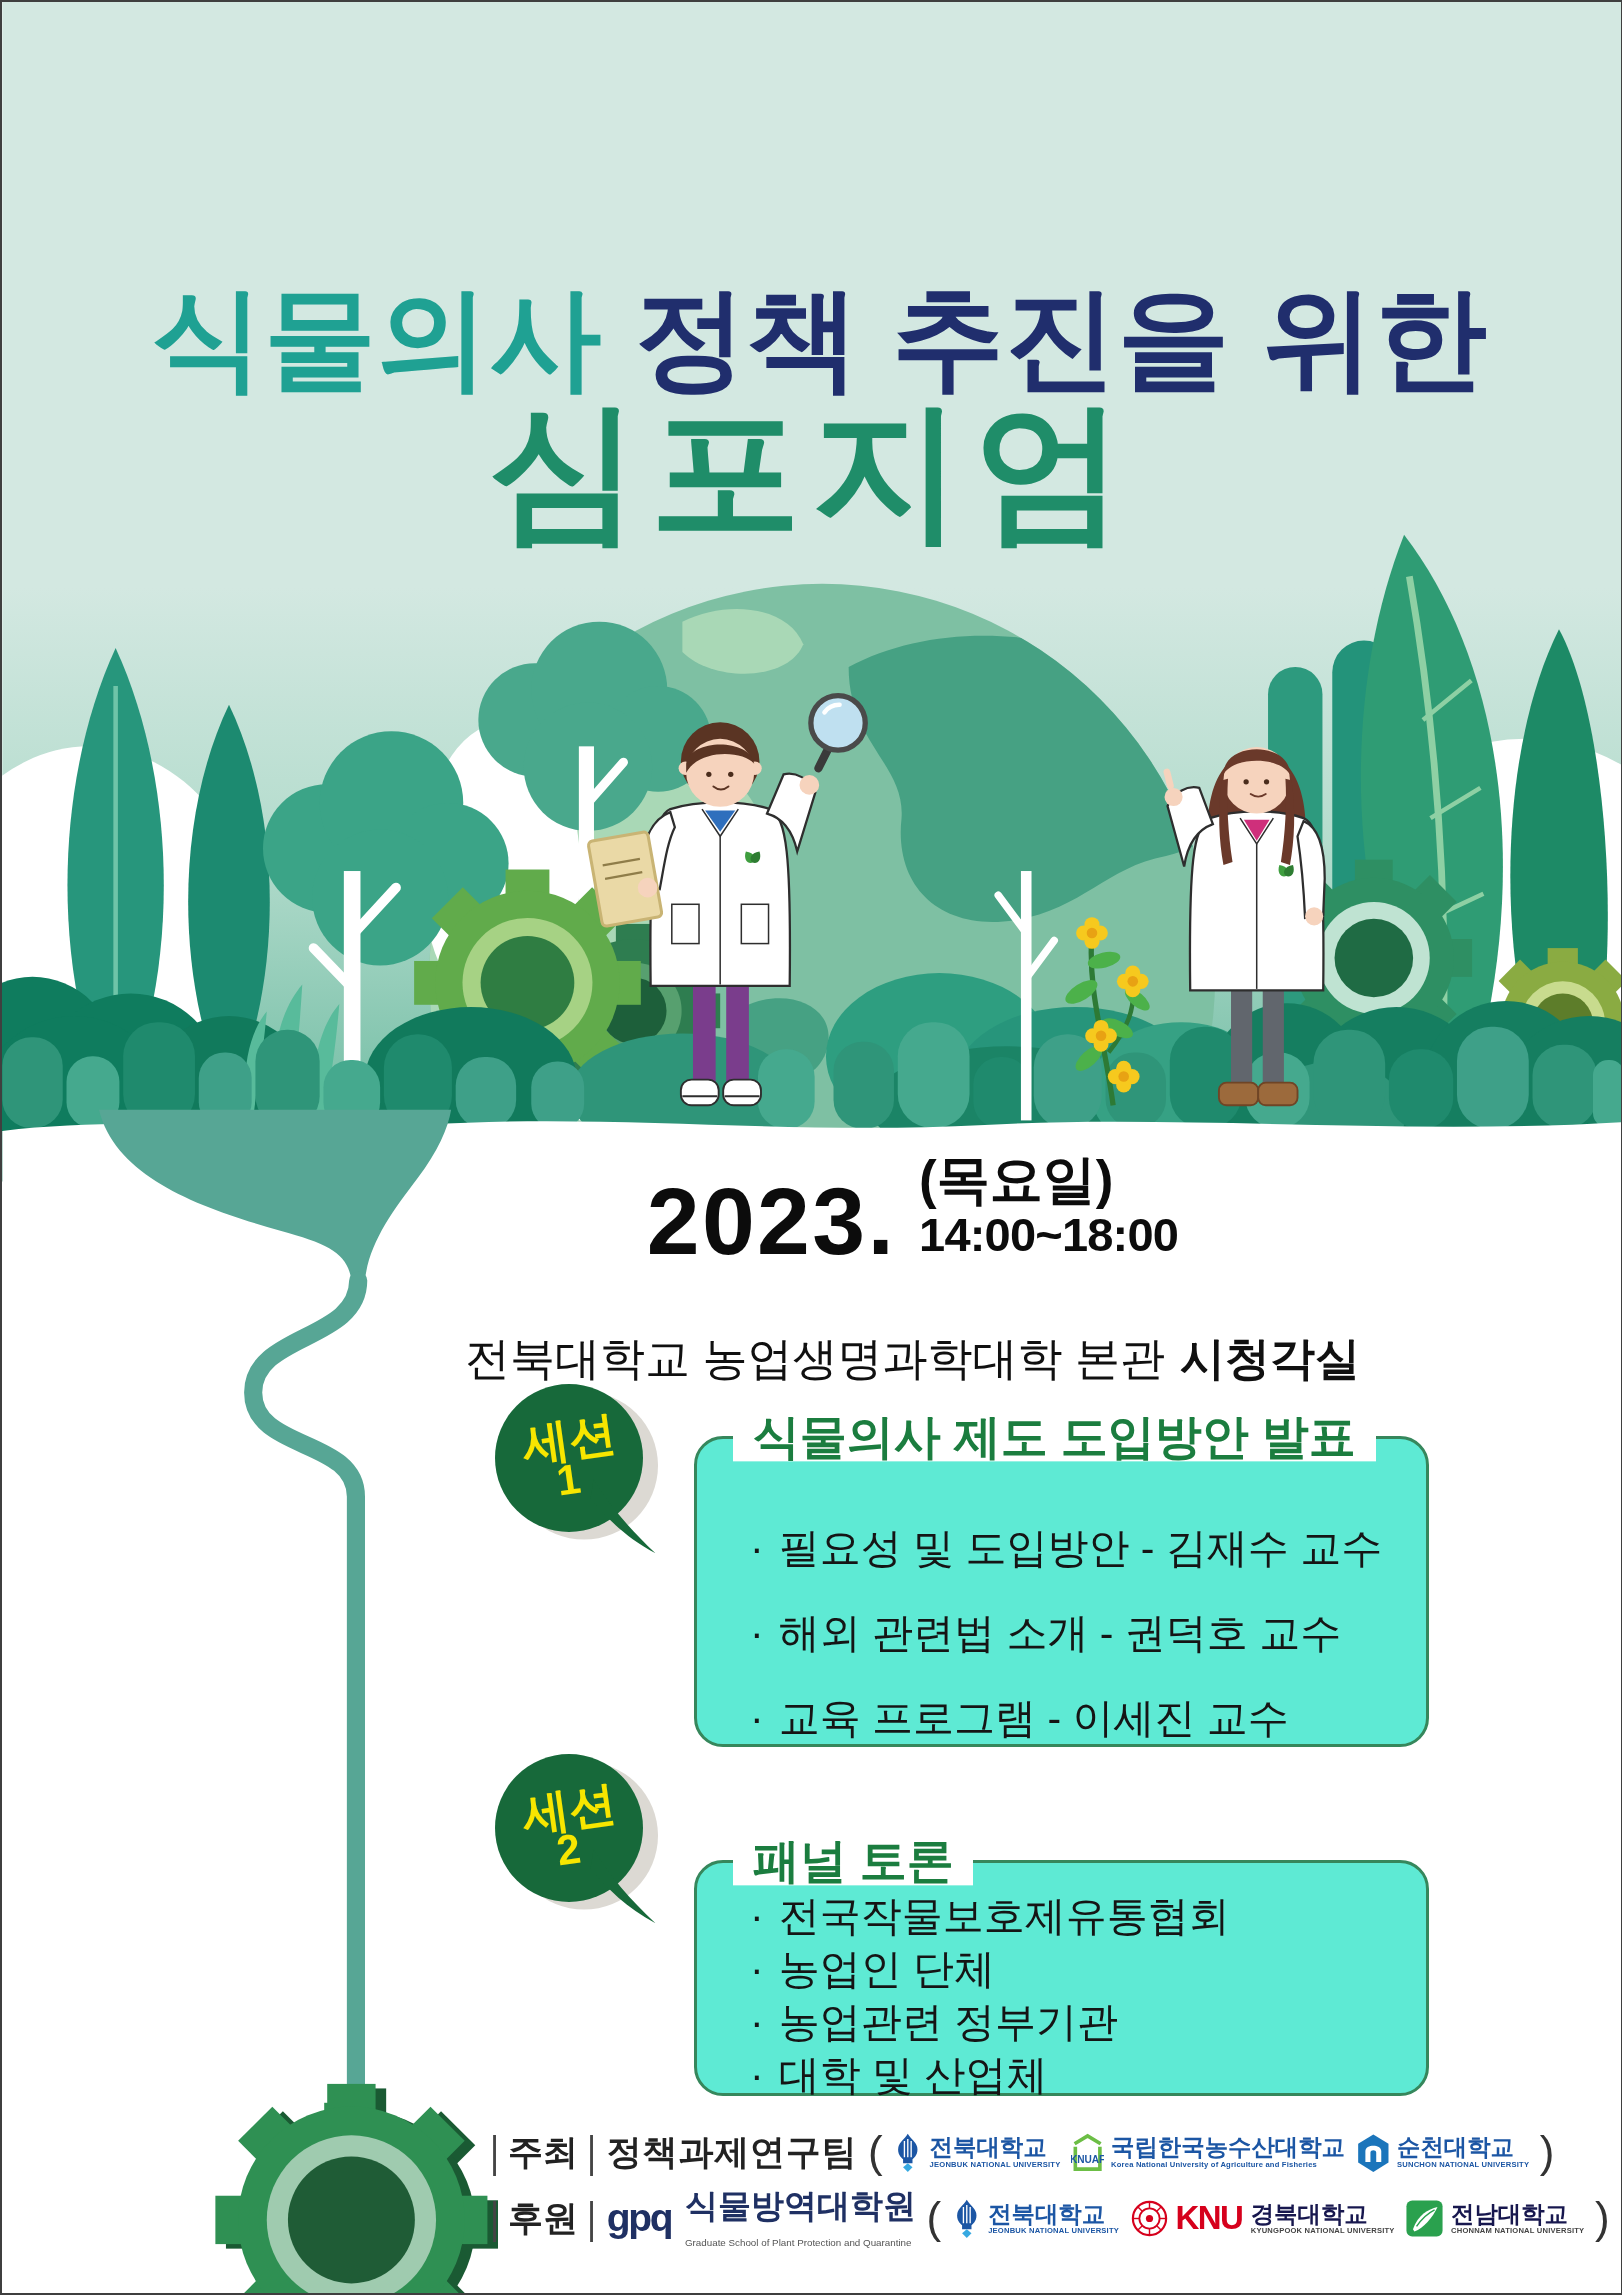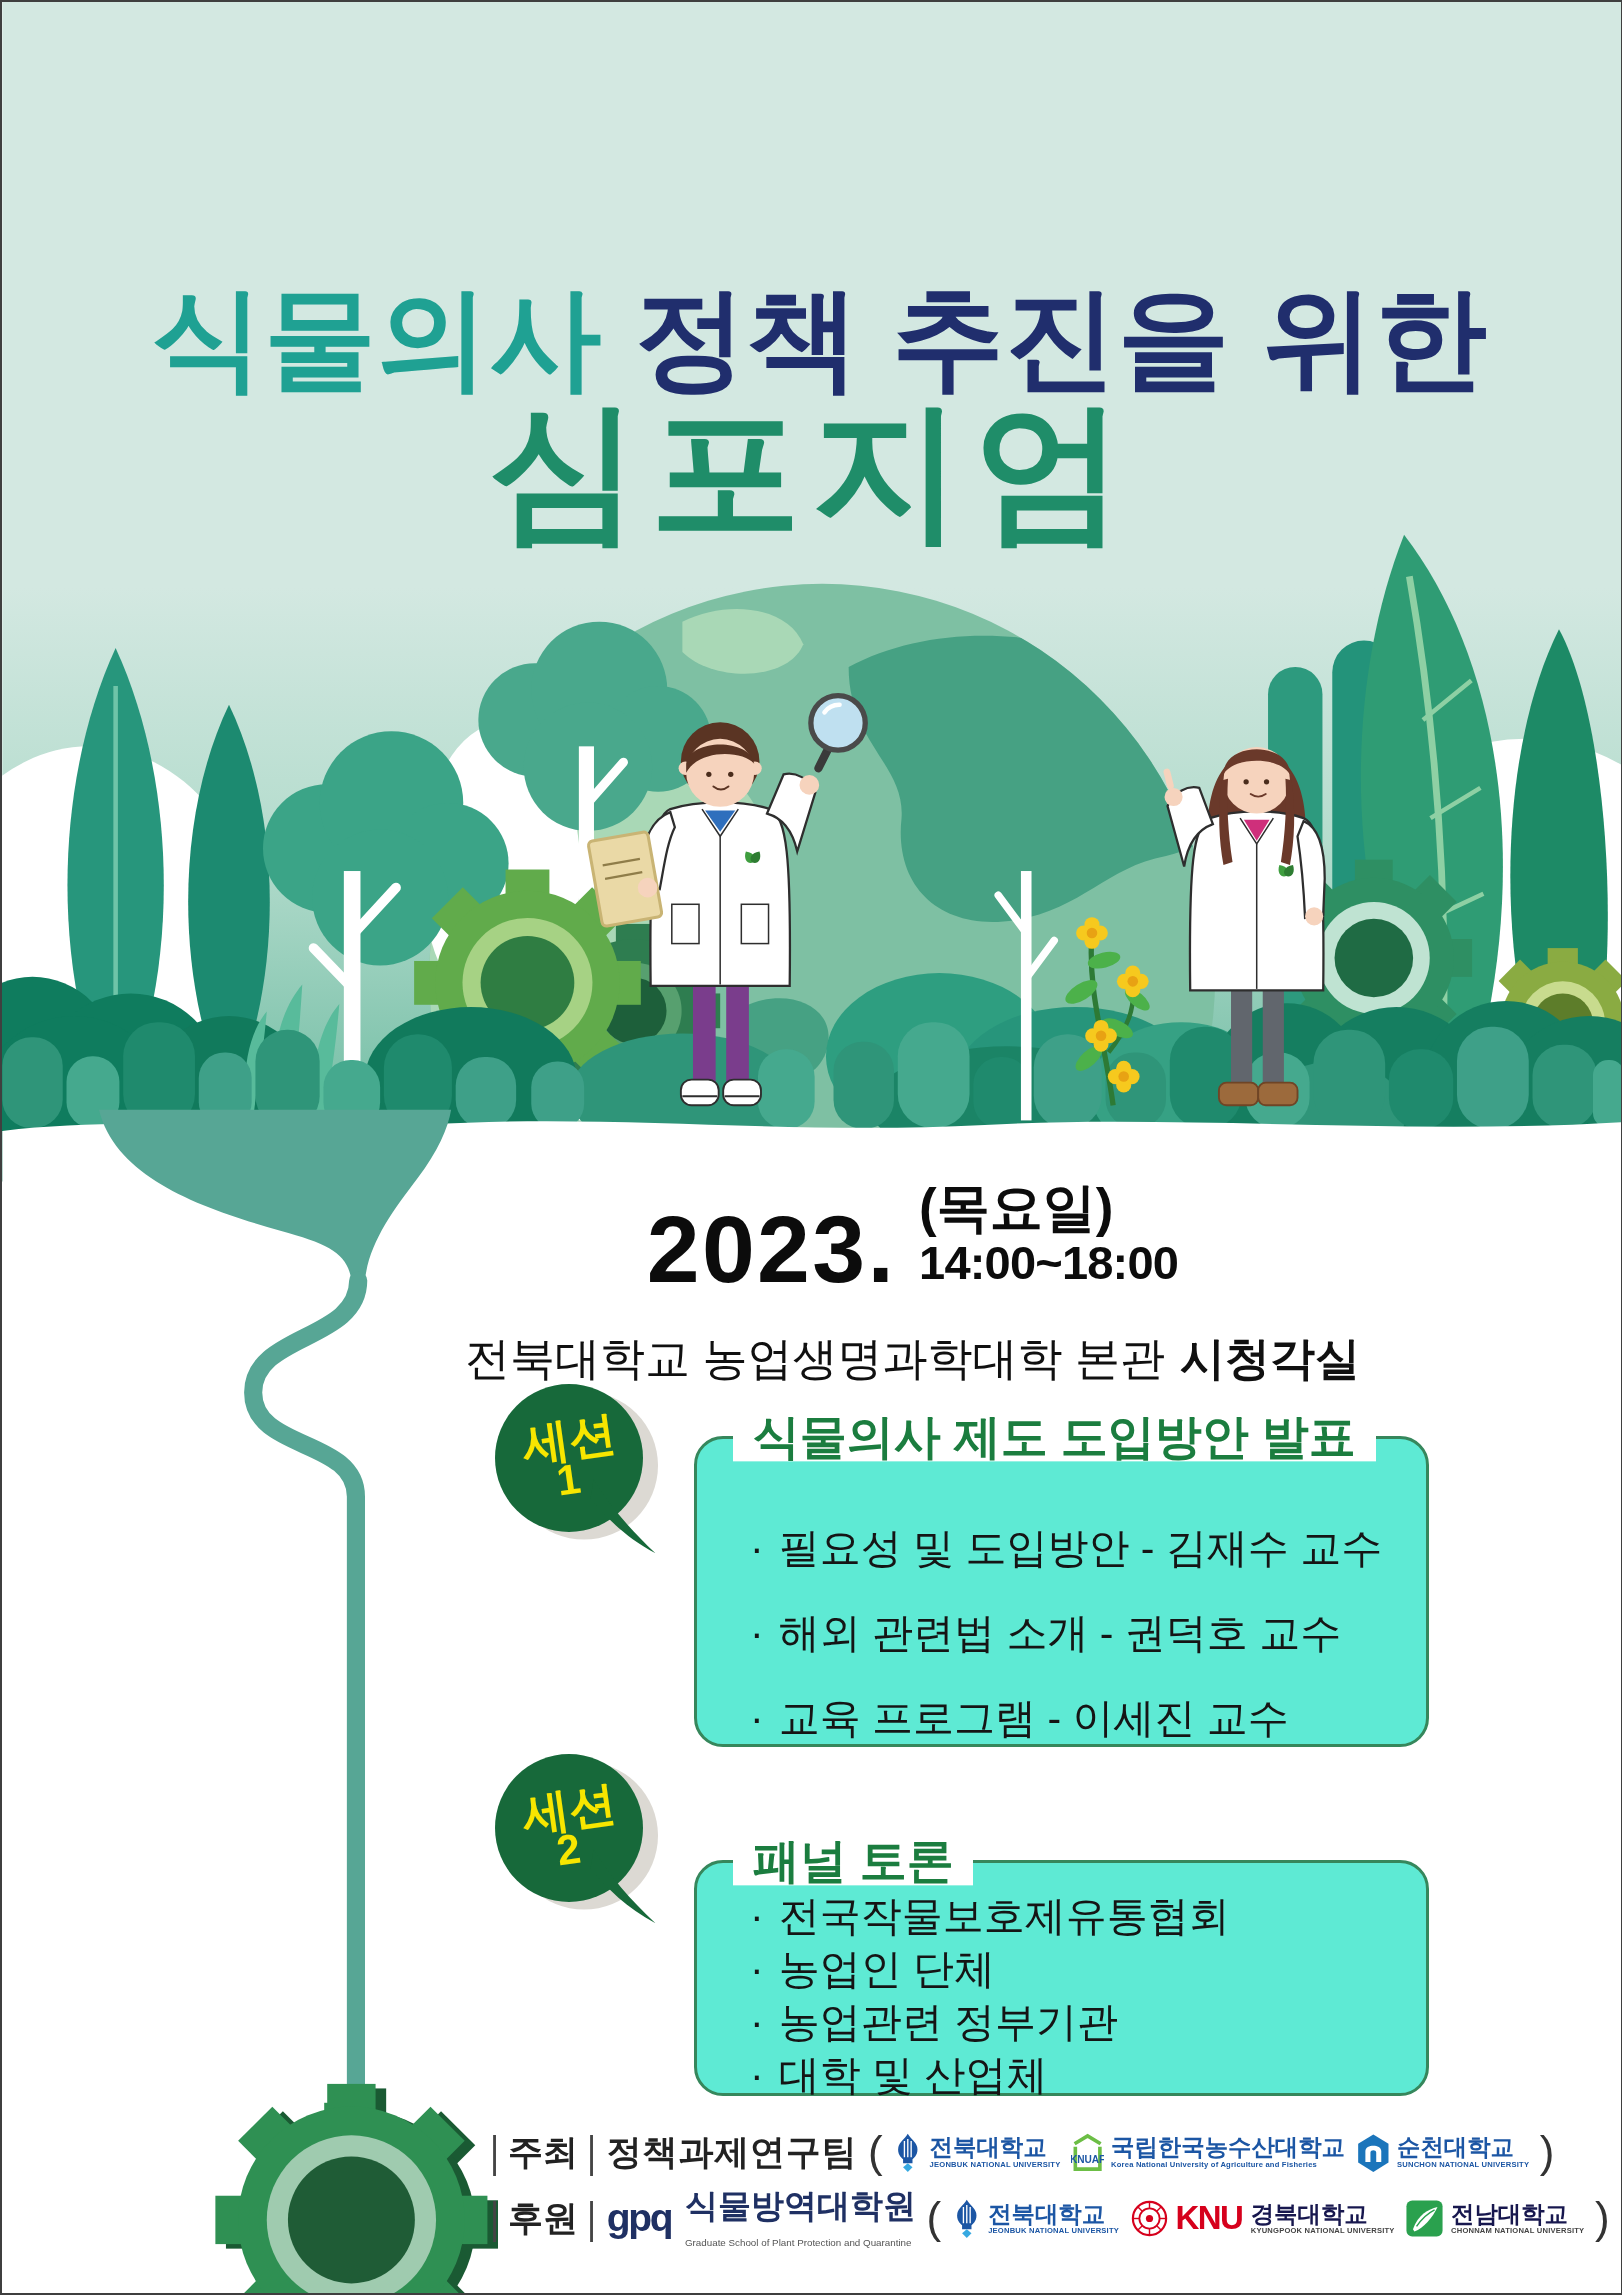--- a/index.html
+++ b/index.html
@@ -12,21 +12,21 @@
 
   
   .title-l1{position:absolute;left:8px;top:281px;width:100%;text-align:center;
     font-size:112px;font-weight:800;line-height:1;letter-spacing:0.8px;z-index:2;white-space:nowrap;}
   .title-l1 .hl{color:#1fa193;margin-right:32px;}
   .title-l1 .rest{color:#202e6d;}
   .title-l2{position:absolute;left:0;top:393px;width:100%;text-align:center;
     font-size:151px;font-weight:800;line-height:1;letter-spacing:10.6px;color:#1f8d69;z-index:2;white-space:nowrap;}
 
   
-  .date-wrap{position:absolute;left:249px;top:1144px;width:1323px;height:147px;
+  .date-wrap{position:absolute;left:249px;top:1116px;width:1323px;height:147px;
     display:flex;justify-content:center;align-items:flex-end;gap:23px;z-index:2;color:#0c0c0c;}
   .d-year{font-size:95px;font-weight:700;line-height:.92;letter-spacing:2.3px;}
   .d-day{font-size:150px;font-weight:900;line-height:.80;letter-spacing:-1.5px;}
   .d-col{display:flex;flex-direction:column;line-height:1.12;padding-bottom:3px;}
   .d-week{font-size:53px;font-weight:800;}
   .d-time{font-size:47px;font-weight:600;letter-spacing:-0.8px;}
   .venue-wrap{position:absolute;left:249px;top:1327px;width:1323px;text-align:center;
     font-size:45px;color:#101010;z-index:2;white-space:nowrap;}
   .venue-room{font-weight:800;margin-left:15px;}
 

